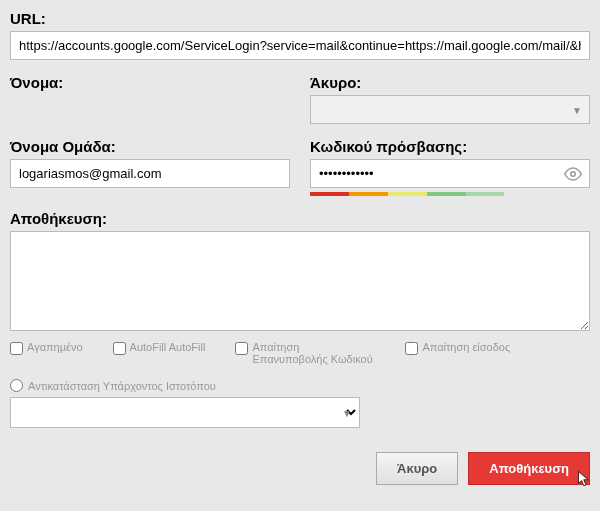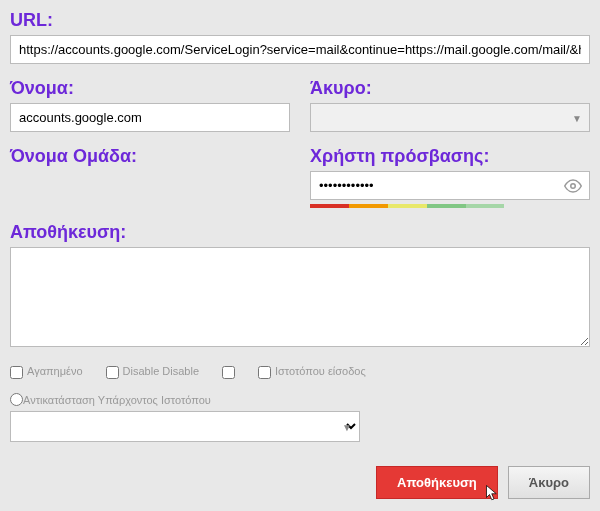--- a/index.html
+++ b/index.html
@@ -25,23 +25,23 @@
     .form-group {
       flex: 1;
       display: flex;
       flex-direction: column;
       gap: 4px;
     }
     .form-group.full {
       width: 100%;
     }
     label {
-      font-size: 18px;
+      font-size: 15px;
       font-weight: bold;
-      color: #6d28d9;
+      color: #000000;
     }
     input[type="text"],
     input[type="password"],
     textarea,
     select {
       border: 1px solid #bbb;
       padding: 6px 8px;
       font-size: 13px;
       background: #fff;
       width: 100%;
@@ -98,39 +98,40 @@
     .strength-bar .s3 { background: #e8e86a; }
     .strength-bar .s4 { background: #81c784; }
     .strength-bar .s5 { background: #a5d6a7; }
     .strength-bar .srest { background: transparent; flex: 2.2; }
     textarea {
       height: 100px;
       resize: both;
     }
     .checkbox-row {
       display: flex;
-      gap: 23px;
-      margin-top: 18px;
+      gap: 30px;
+      margin-top: 10px;
       margin-bottom: 14px;
       flex-wrap: wrap;
       color: #999;
     }
     .checkbox-item {
       display: flex;
       align-items: flex-start;
       gap: 4px;
       font-size: 11px;
       max-width: 140px;
     }
     .checkbox-item input {
       margin-top: 1px;
     }
     .radio-row {
       display: flex;
       align-items: center;
+      gap: 5px;
       margin-bottom: 5px;
       font-size: 11px;
       color: #999;
       margin-top: 8px;
     }
     .site-select {
       width: 350px;
     }
     .button-row {
       display: flex;
@@ -169,37 +170,37 @@
 <body>
 
 <div class="form-group full" style="margin-bottom:14px;">
   <label>URL:</label>
   <input type="text" value="https://accounts.google.com/ServiceLogin?service=mail&amp;continue=https://mail.google.com/mail/&amp;hl=e" style="">
 </div>
 
 <div class="form-row">
   <div class="form-group">
     <label>Όνομα:</label>
-    <input type="text" value="accounts.google.com" style="">
   </div>
   <div class="form-group">
     <label>Άκυρο:</label>
     <div class="select-wrap">
       <select class="group-select"></select>
       <span class="select-arrow">▼</span>
     </div>
   </div>
 </div>
 
 <div class="form-row">
   <div class="form-group">
     <label>Όνομα Ομάδα:</label>
-  </div>
-  <div class="form-group">
-    <label>Χρήστη πρόσβασης:</label>
+    <input type="text" value="logariasmos@gmail.com" style="">
+  </div>
+  <div class="form-group">
+    <label>Κωδικού πρόσβασης:</label>
     <div class="password-wrap">
       <input type="text" value="••••••••••••" style="">
       <span class="reveal-icon">
         <svg viewBox="0 0 24 24" fill="none" stroke="currentColor" stroke-width="2">
           <path d="M1 12s4-8 11-8 11 8 11 8-4 8-11 8-11-8-11-8z"></path>
           <circle cx="12" cy="12" r="3"></circle>
         </svg>
       </span>
     </div>
     <div class="strength-bar">
@@ -218,41 +219,42 @@
   <textarea style=""></textarea>
 </div>
 
 <div class="checkbox-row">
   <div class="checkbox-item">
     <input type="checkbox" style="">
     <span>Αγαπημένο</span>
   </div>
   <div class="checkbox-item">
     <input type="checkbox" style="">
-    <span>Disable Disable</span>
-  </div>
-  <div class="checkbox-item">
-    <input type="checkbox" style="">
-  </div>
-  <div class="checkbox-item">
-    <input type="checkbox" style="">
-    <span>Ιστοτόπου είσοδος</span>
+    <span>AutoFill AutoFill</span>
+  </div>
+  <div class="checkbox-item">
+    <input type="checkbox" style="">
+    <span>Απαίτηση Επανυποβολής Κωδικού</span>
+  </div>
+  <div class="checkbox-item">
+    <input type="checkbox" style="">
+    <span>Απαίτηση είσοδος</span>
   </div>
 </div>
 
 <div class="radio-row">
   <input type="radio" style="">
   <span>Αντικατάσταση Υπάρχοντος Ιστοτόπου</span>
 </div>
 <div class="select-wrap site-select">
   <select style="background:#fff;"></select>
   <span class="select-arrow">▼</span>
 </div>
 
 <div class="button-row">
+  <button class="btn btn-cancel">Άκυρο</button>
   <button class="btn btn-save">
     <span>Αποθήκευση</span>
     <svg class="cursor" viewBox="0 0 20 24">
       <path d="M2 2 L2 18 L6 14 L9 21 L12 20 L9 13 L15 13 Z" fill="#fff" stroke="#000" stroke-width="1"></path>
     </svg>
   </button>
-  <button class="btn btn-cancel">Άκυρο</button>
 </div>
 
 </body></html>

